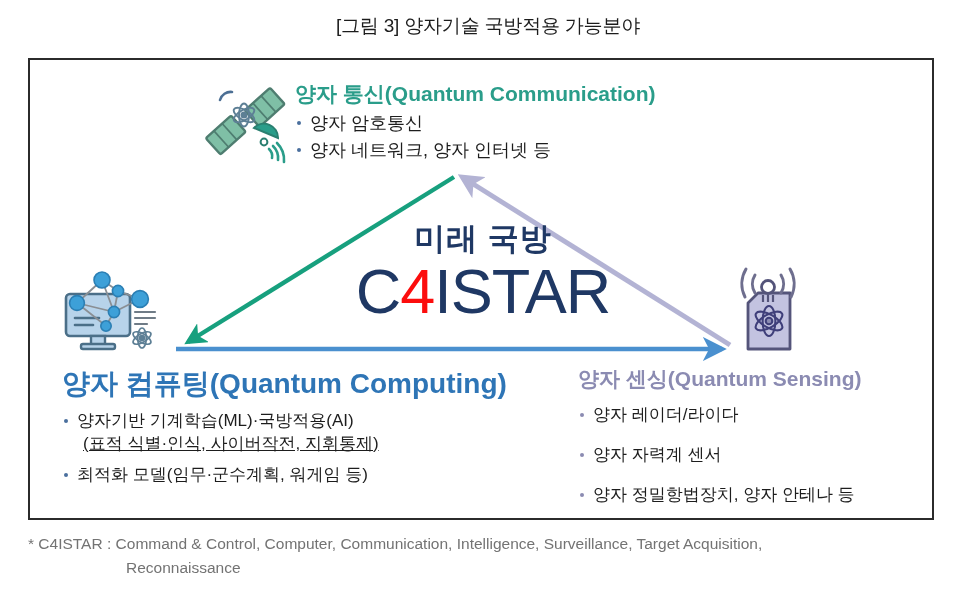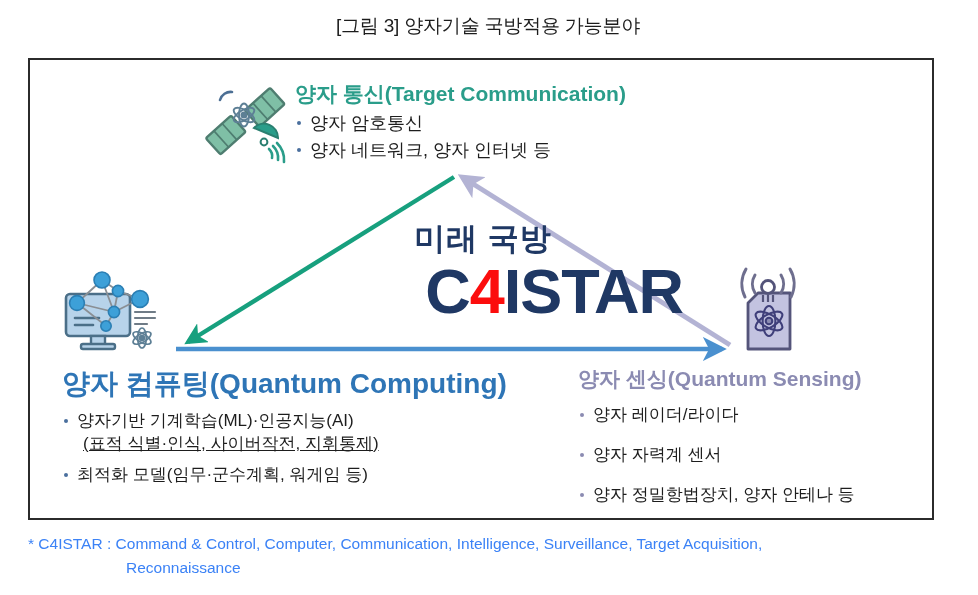--- a/index.html
+++ b/index.html
@@ -62,27 +62,26 @@
   #center-sub {
     font-size: 31px;
     font-weight: 700;
     color: #1f3864;
     letter-spacing: 1px;
     line-height: 1.05;
     white-space: nowrap;
   }
   #center-main {
     font-size: 63px;
-    font-weight: 700;
+    font-weight: 400;
     color: #1f3864;
     letter-spacing: -1px;
     line-height: 1.05;
     white-space: nowrap;
     margin-top: 2px;
-    text-align: right;
   }
   #center-main .accent-digit { color: #fc0d0d; }
 
   
   .section-head {
     font-weight: 700;
     white-space: nowrap;
   }
   .bullet-list {
     list-style: none;
@@ -160,21 +159,21 @@
   #icon-computer  { left: 26px;  top: 200px; }
   #icon-sensor    { left: 692px; top: 203px; }
 
   
   #footnote {
     position: absolute;
     left: 28px;
     top: 532px;
     width: 920px;
     font-size: 15.5px;
-    color: #3b82f6;
+    color: #737373;
     line-height: 1.55;
     font-family: "Liberation Sans", "DejaVu Sans", sans-serif;
   }
   #footnote .fn-cont {
     display: block;
     padding-left: 98px;
   }
 </style>
 </head>
 <body>
@@ -306,36 +305,36 @@
       <g stroke="#3f3f7a" fill="none" stroke-width="2.1">
         <ellipse cx="47" cy="58" rx="15" ry="6.4" transform="rotate(30 47 58)"></ellipse>
         <ellipse cx="47" cy="58" rx="15" ry="6.4" transform="rotate(90 47 58)"></ellipse>
         <ellipse cx="47" cy="58" rx="15" ry="6.4" transform="rotate(150 47 58)"></ellipse>
         <circle cx="47" cy="58" r="3.3" fill="#8b8bb2"></circle>
       </g>
     </svg>
   </div>
 
   <div id="sec-communication">
-    <div class="section-head">양자 통신(Target Communication)</div>
+    <div class="section-head">양자 통신(Quantum Communication)</div>
     <ul class="bullet-list">
       <li>
         <span>양자 암호통신</span>
       </li>
       <li>
         <span>양자 네트워크, 양자 인터넷 등</span>
       </li>
     </ul>
   </div>
 
   <div id="sec-computing">
     <div class="section-head">양자 컴퓨팅(Quantum Computing)</div>
     <ul class="bullet-list">
       <li>
-        <span>양자기반 기계학습(ML)·인공지능(AI)</span>
+        <span>양자기반 기계학습(ML)·국방적용(AI)</span>
         <span class="sub-line">(표적 식별·인식, 사이버작전, 지휘통제)</span>
       </li>
       <li>
         <span>최적화 모델(임무·군수계획, 워게임 등)</span>
       </li>
     </ul>
   </div>
 
   <div id="sec-sensing">
     <div class="section-head">양자 센싱(Quantum Sensing)</div>

